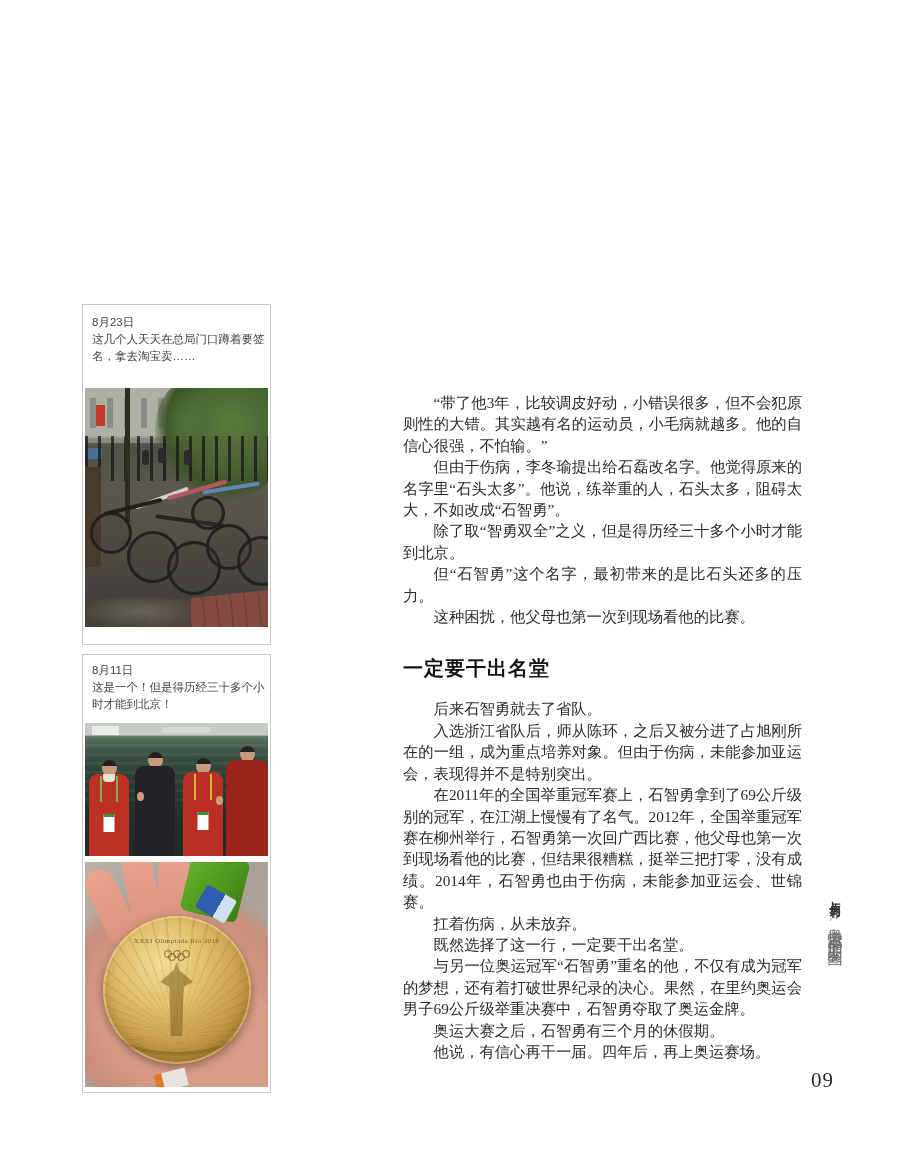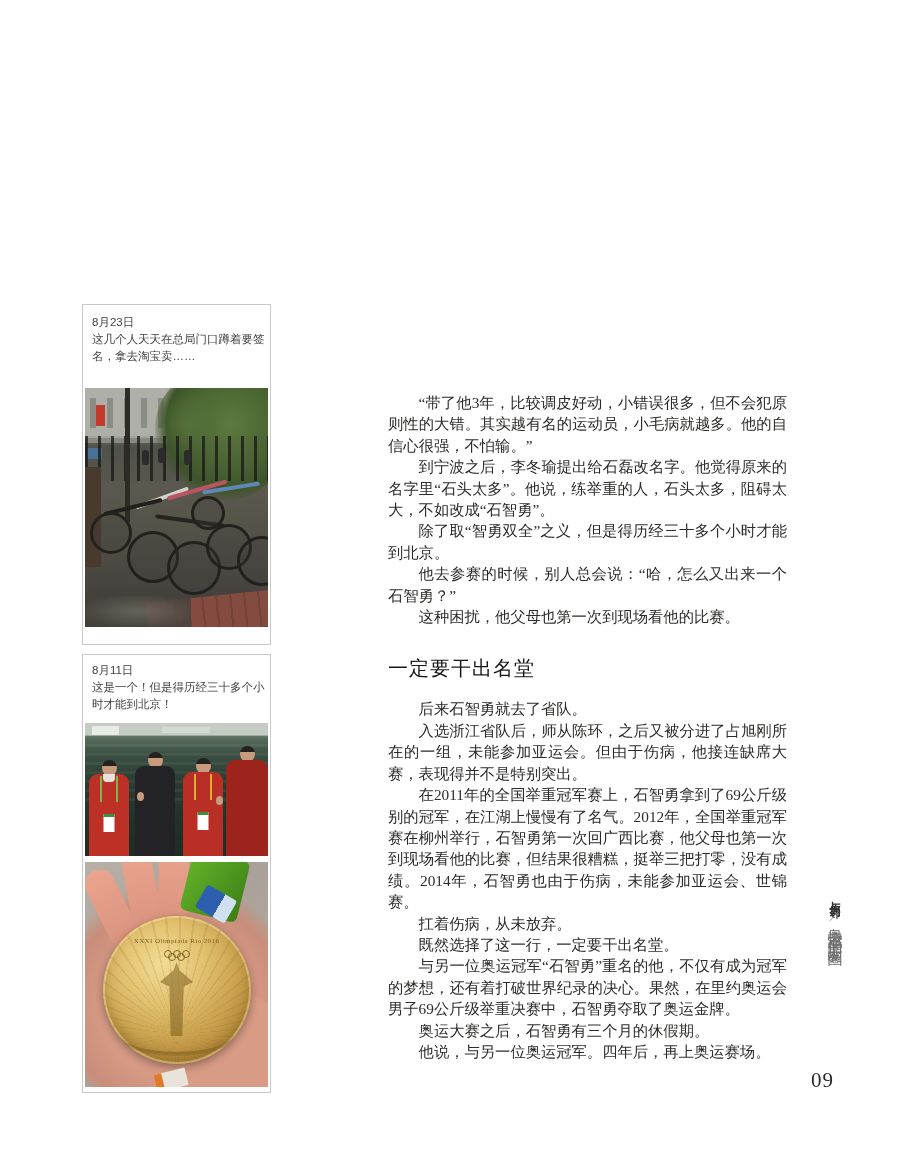--- a/index.html
+++ b/index.html
@@ -115,25 +115,25 @@
   .pm-ring { width:8px; height:8px; border:1.2px solid rgba(120,92,30,.85); border-radius:50%; box-sizing:border-box; }
   .pm-figure { position:absolute; left:50%; top:31%; width:36px; height:74px; transform:translateX(-50%);
     background:rgba(125,95,32,.55);
     clip-path:polygon(50% 0,58% 11%,96% 27%,70% 33%,66% 100%,34% 100%,30% 33%,4% 27%,42% 11%); }
   .pm-arc { position:absolute; left:12%; right:12%; bottom:7%; height:26%; border-radius:50%;
     border-bottom:2px solid rgba(120,90,28,.5); box-shadow:0 4px 0 -2px rgba(120,90,28,.35); }
   .pm-obj { position:absolute; bottom:-2px; left:38%; width:24px; height:18px; z-index:3;
     background:#e8e4dc; border-left:8px solid #e07a28; transform:rotate(-14deg); }
 
   
-  .article-col { position:absolute; left:388px; top:392px; width:399px;
+  .article-col { position:absolute; left:403px; top:392px; width:399px;
     color:#2c2b29; font-size:15.3px; line-height:21.4px; text-align:justify; }
   .article-col p { margin:0; text-indent:2em; }
   .section-heading { font-size:20px; line-height:22px; margin:30px 0 19px 0;
-    color:#141414; font-weight:normal; letter-spacing:1px; text-indent:0; }
+    color:#141414; font-weight:bold; letter-spacing:1px; text-indent:0; }
 
   
   .margin-title { position:absolute; right:55px; top:892px; height:200px;
     writing-mode:vertical-rl; text-orientation:mixed; }
   .mt-series { font-family:"Liberation Sans", sans-serif; font-weight:bold;
     font-size:11px; letter-spacing:2px; color:#2f2f2f; }
   .mt-sep { font-size:12px; color:#8a8a8a; margin:2px 0; }
   .mt-title { font-size:15px; letter-spacing:3px; color:#6e6e6e; }
   .page-number { position:absolute; left:811px; top:1068px; font-size:21px; color:#2a2a2a; letter-spacing:1px; }
 </style>
@@ -239,33 +239,33 @@
         </div>
         <div class="pm-figure"></div>
         <div class="pm-arc"></div>
       </div>
       <div class="pm-obj"></div>
     </div>
   </article>
 
   <main class="article-col">
     <p>“带了他3年，比较调皮好动，小错误很多，但不会犯原则性的大错。其实越有名的运动员，小毛病就越多。他的自信心很强，不怕输。”</p>
-    <p>到宁波之后，李冬瑜提出给石磊改名字。他觉得原来的名字里“石头太多”。他说，练举重的人，石头太多，阻碍太大，不如改成“石智勇”。</p>
+    <p>但由于伤病，李冬瑜提出给石磊改名字。他觉得原来的名字里“石头太多”。他说，练举重的人，石头太多，阻碍太大，不如改成“石智勇”。</p>
     <p>除了取“智勇双全”之义，但是得历经三十多个小时才能到北京。</p>
-    <p>他去参赛的时候，别人总会说：“哈，怎么又出来一个石智勇？”</p>
+    <p>但“石智勇”这个名字，最初带来的是比石头还多的压力。</p>
     <p>这种困扰，他父母也第一次到现场看他的比赛。</p>
     <h2 class="section-heading">一定要干出名堂</h2>
     <p>后来石智勇就去了省队。</p>
-    <p>入选浙江省队后，师从陈环，之后又被分进了占旭刚所在的一组，未能参加亚运会。但由于伤病，他接连缺席大赛，表现得并不是特别突出。</p>
+    <p>入选浙江省队后，师从陈环，之后又被分进了占旭刚所在的一组，成为重点培养对象。但由于伤病，未能参加亚运会，表现得并不是特别突出。</p>
     <p>在2011年的全国举重冠军赛上，石智勇拿到了69公斤级别的冠军，在江湖上慢慢有了名气。2012年，全国举重冠军赛在柳州举行，石智勇第一次回广西比赛，他父母也第一次到现场看他的比赛，但结果很糟糕，挺举三把打零，没有成绩。2014年，石智勇也由于伤病，未能参加亚运会、世锦赛。</p>
     <p>扛着伤病，从未放弃。</p>
     <p>既然选择了这一行，一定要干出名堂。</p>
     <p>与另一位奥运冠军“石智勇”重名的他，不仅有成为冠军的梦想，还有着打破世界纪录的决心。果然，在里约奥运会男子69公斤级举重决赛中，石智勇夺取了奥运金牌。</p>
     <p>奥运大赛之后，石智勇有三个月的休假期。</p>
-    <p>他说，与另一位奥运冠军。四年后，再上奥运赛场。</p>
+    <p>他说，有信心再干一届。四年后，再上奥运赛场。</p>
   </main>
 
   <div class="margin-title">
     <span class="mt-series">与你为邻</span><span class="mt-sep">／</span><span class="mt-title">奥运冠军的﹁朋友圈﹂</span>
   </div>
 
   <div class="page-number">09</div>
 
 </div>
 

